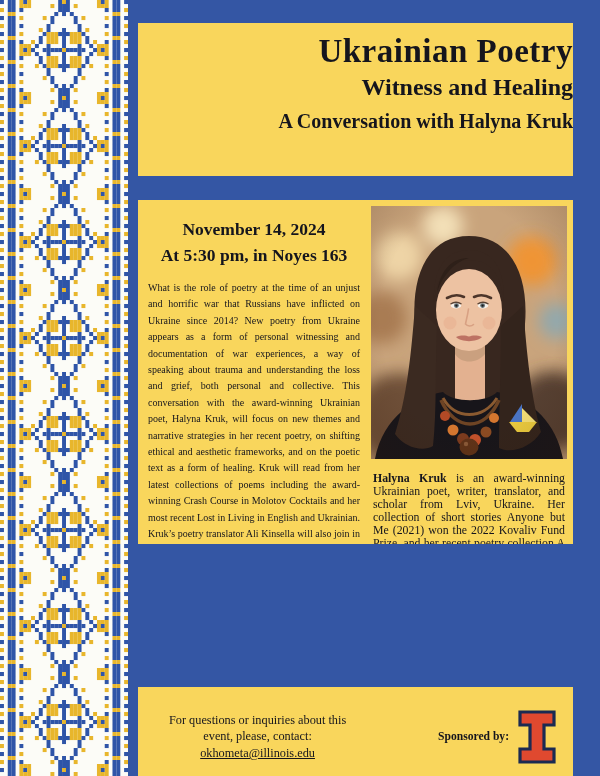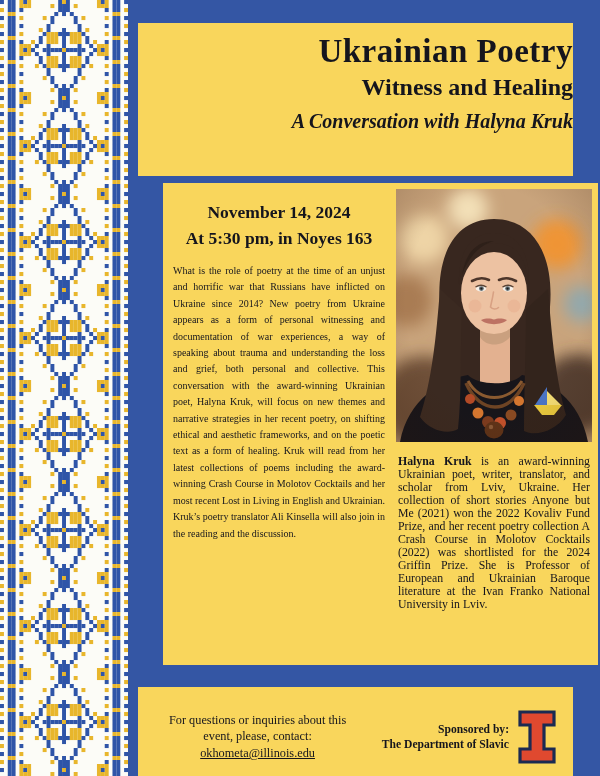--- a/index.html
+++ b/index.html
@@ -7,22 +7,22 @@
     position:relative;width:600px;height:776px;overflow:hidden;
     background:#3456A4;
     font-family:"Liberation Serif","DejaVu Serif",serif;
     color:#15151D;
   }
   .pattern-strip{position:absolute;left:0;top:0;width:128px;height:776px;}
   .box{position:absolute;left:138px;width:435px;background:#F9D65C;overflow:hidden;box-sizing:border-box;}
   .header-box{top:23px;height:153px;text-align:right;}
   .header-box h1{margin:9px 0 2px 0;font-size:33px;line-height:38px;font-weight:700;letter-spacing:.5px;}
   .header-box .sub{margin:0;font-size:24px;line-height:31px;font-weight:700;}
-  .header-box .tagline{margin:6px 0 0 0;font-size:20px;line-height:24px;font-weight:700;font-style:italic;}
-  .main-box{top:183px;height:482px;display:flex;padding:6px 6px 6px 10px;gap:11px;margin-left:25px;}
+  .header-box .tagline{margin:6px 0 0 0;font-size:20px;line-height:24px;font-weight:700;}
+  .main-box{top:200px;height:344px;display:flex;padding:6px 6px 6px 10px;gap:11px;}
   .left-col{width:212px;flex:0 0 212px;}
   .event-date{margin-top:10px;text-align:center;font-size:17.5px;line-height:26px;font-weight:700;}
   .description{margin:12px 0 0 0;font-size:10px;line-height:16.4px;text-align:justify;text-justify:inter-word;}
   .right-col{flex:1;display:flex;flex-direction:column;}
   .photo{width:196px;height:253px;margin-top:0;flex:0 0 auto;line-height:0;}
   .bio{margin:13px 2px 0 2px;font-size:11.8px;line-height:13px;text-align:justify;}
   .bio strong{font-weight:700;}
   .footer-box{top:687px;height:99px;display:flex;align-items:center;}
   .contact{flex:1 1 55%;text-align:center;font-size:12.3px;line-height:16.5px;padding-left:6px;}
   .contact a{color:inherit;text-decoration:underline;}
@@ -452,21 +452,20 @@
 
   <footer class="box footer-box">
     <div class="contact">
       <div>For questions or inquiries about this</div>
       <div>event, please, contact:</div>
       <div><a>okhometa@illinois.edu</a></div>
     </div>
     <div class="sponsor">
       <div class="sponsor-text">
         <div>Sponsored by:</div>
-        <div>The Department of Slavic</div>
       </div>
       <div class="logo-i">
         <svg width="40" height="56" viewBox="0 0 40 56" xmlns="http://www.w3.org/2000/svg">
           <path d="M3 3 H37 V16 H27 V40 H37 V53 H3 V40 H13 V16 H3 Z" fill="#E0492F" stroke="#1B2A52" stroke-width="3.2" stroke-linejoin="miter"></path>
         </svg>
       </div>
     </div>
   </footer>
 </div>
 

